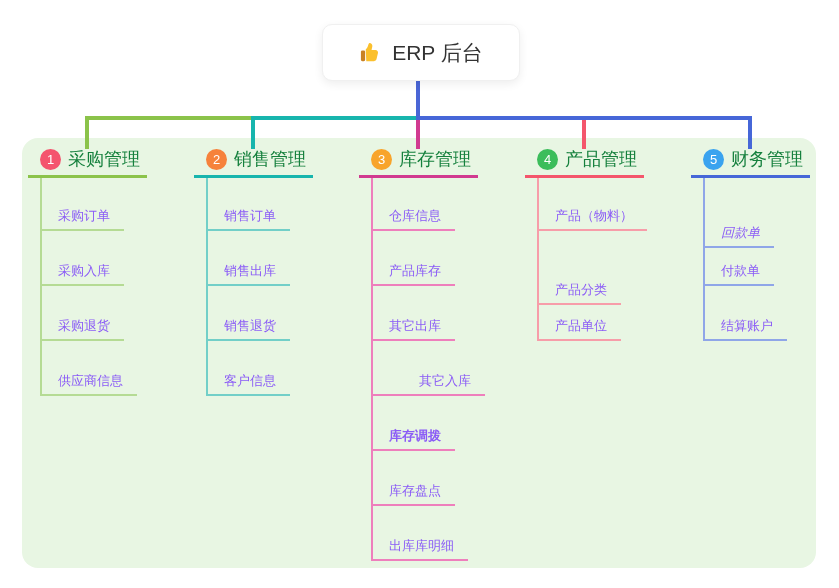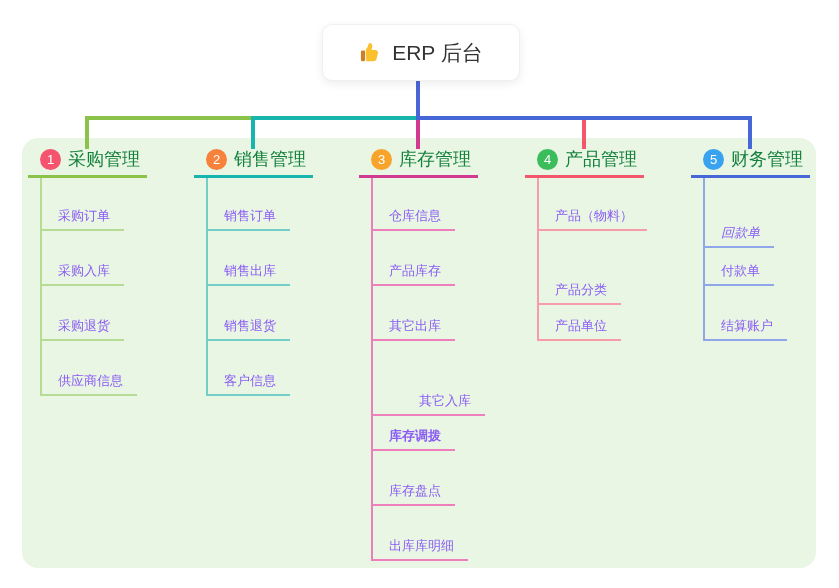--- a/index.html
+++ b/index.html
@@ -110,21 +110,21 @@
       <div class="item" style="left: 206px; top: 315px; border-bottom-color: rgb(114, 207, 200);">销售退货</div>
       <div class="item" style="left: 206px; top: 370px; border-bottom-color: rgb(114, 207, 200);">客户信息</div>
       <div class="branch-label" style="left: 359px; top: 147px; border-bottom-color: rgb(209, 58, 144);">
         <div class="badge" style="background: rgb(248, 164, 43);">3</div>
         <div class="label-text">库存管理</div>
       </div>
       <div class="vline" style="left: 371px; top: 178px; height: 383px; background: rgb(238, 127, 188);"></div>
       <div class="item" style="left: 371px; top: 205px; border-bottom-color: rgb(238, 127, 188);">仓库信息</div>
       <div class="item" style="left: 371px; top: 260px; border-bottom-color: rgb(238, 127, 188);">产品库存</div>
       <div class="item" style="left: 371px; top: 315px; border-bottom-color: rgb(238, 127, 188);">其它出库</div>
-      <div class="item" style="left: 371px; top: 390px; border-bottom-color: rgb(238, 127, 188); padding-left: 48px;">其它入库</div>
+      <div class="item" style="left: 371px; top: 370px; border-bottom-color: rgb(238, 127, 188); padding-left: 48px;">其它入库</div>
       <div class="item" style="left: 371px; top: 425px; border-bottom-color: rgb(238, 127, 188); font-weight: bold;">库存调拨</div>
       <div class="item" style="left: 371px; top: 480px; border-bottom-color: rgb(238, 127, 188);">库存盘点</div>
       <div class="item" style="left: 371px; top: 535px; border-bottom-color: rgb(238, 127, 188);">出库库明细</div>
       <div class="branch-label" style="left: 525px; top: 147px; border-bottom-color: rgb(244, 86, 108);">
         <div class="badge" style="background: rgb(60, 189, 91);">4</div>
         <div class="label-text">产品管理</div>
       </div>
       <div class="vline" style="left: 537px; top: 178px; height: 163px; background: rgb(247, 157, 169);"></div>
       <div class="item" style="left: 537px; top: 205px; border-bottom-color: rgb(247, 157, 169);">产品（物料）</div>
       <div class="item" style="left: 537px; top: 272px; border-bottom-color: rgb(247, 157, 169); margin-top: 7px;">产品分类</div>

